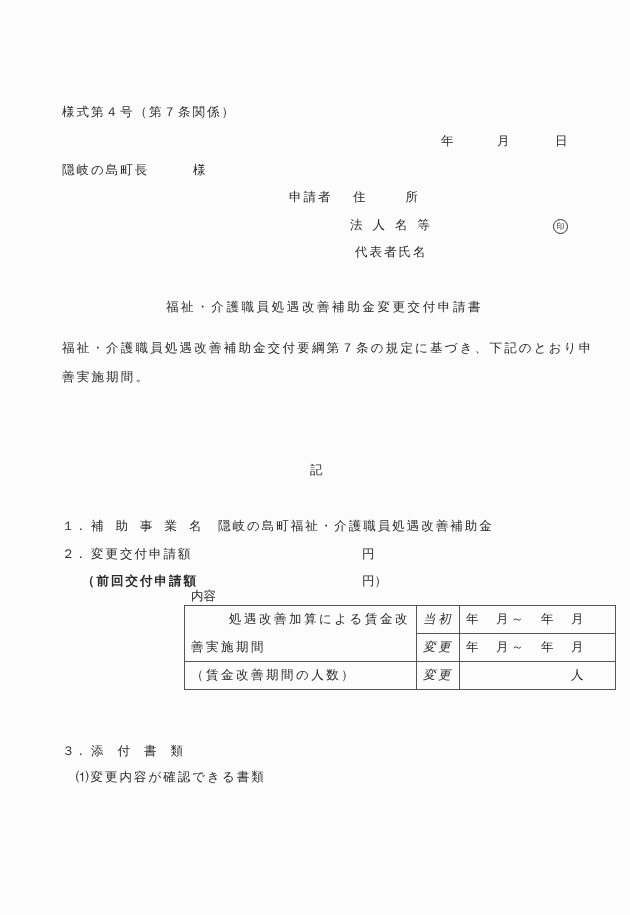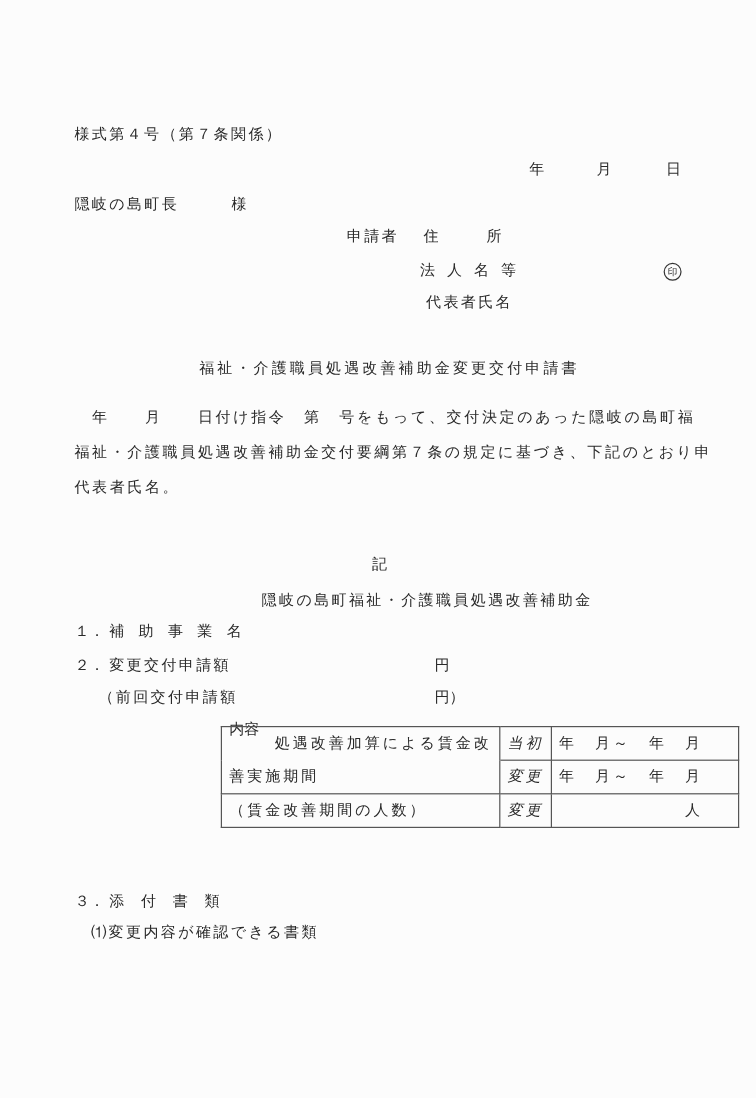--- a/index.html
+++ b/index.html
@@ -91,39 +91,38 @@
 <div class="abs sp" style="left:350px; top:201px; letter-spacing:3px;">法 人 名 等</div>
 <div class="abs" style="left:553px; top:201px;">
   <span class="seal-icon">印</span>
 </div>
 
 <div class="abs sp" style="left:355px; top:228px;">代表者氏名</div>
 
 <div class="abs" style="left:166px; top:283px; letter-spacing:2.6px;">福祉・介護職員処遇改善補助金変更交付申請書</div>
 
 <div class="para">
-  <span class="line">　年　　月　　日付け指令　第　号をもって、交付決定のあった隠岐の島町福</span>
   <span class="line">福祉・介護職員処遇改善補助金交付要綱第７条の規定に基づき、下記のとおり申</span>
-  <span class="line">代表者氏名。</span>
+  <span class="line">善実施期間。</span>
 </div>
 
 <div class="abs" style="left:310px; top:446px;">記</div>
 
 <div class="abs" style="left:62px; top:502px;">１．</div>
 <div class="abs" style="left:91px; top:502px; letter-spacing:4px;">補 助 事 業 名</div>
-<div class="abs sp" style="left:218px; top:476px;">隠岐の島町福祉・介護職員処遇改善補助金</div>
+<div class="abs sp" style="left:218px; top:502px;">隠岐の島町福祉・介護職員処遇改善補助金</div>
 
 <div class="abs" style="left:62px; top:530px;">２．</div>
 <div class="abs sp" style="left:91px; top:530px;">変更交付申請額</div>
 <div class="abs" style="left:362px; top:530px;">円</div>
 
-<div class="abs sp" style="left:82px; top:557px;">（前回交付申請額</div>
+<div class="abs sp" style="left:82px; top:557px;font-weight:bold;">（前回交付申請額</div>
 <div class="abs" style="left:362px; top:557px;">円）</div>
 
-<div class="abs" style="left:191px; top:584px;">内容</div>
+<div class="abs" style="left:191px; top:572px;">内容</div>
 
 <table class="detail">
   <tbody>
       <tr class="group-top">
     <td class="label">処遇改善加算による賃金改</td>
     <td class="kind">当初</td>
     <td class="val">年　月～　年　月</td>
   </tr>
   <tr class="group-bottom">
     <td class="label">善実施期間</td>

